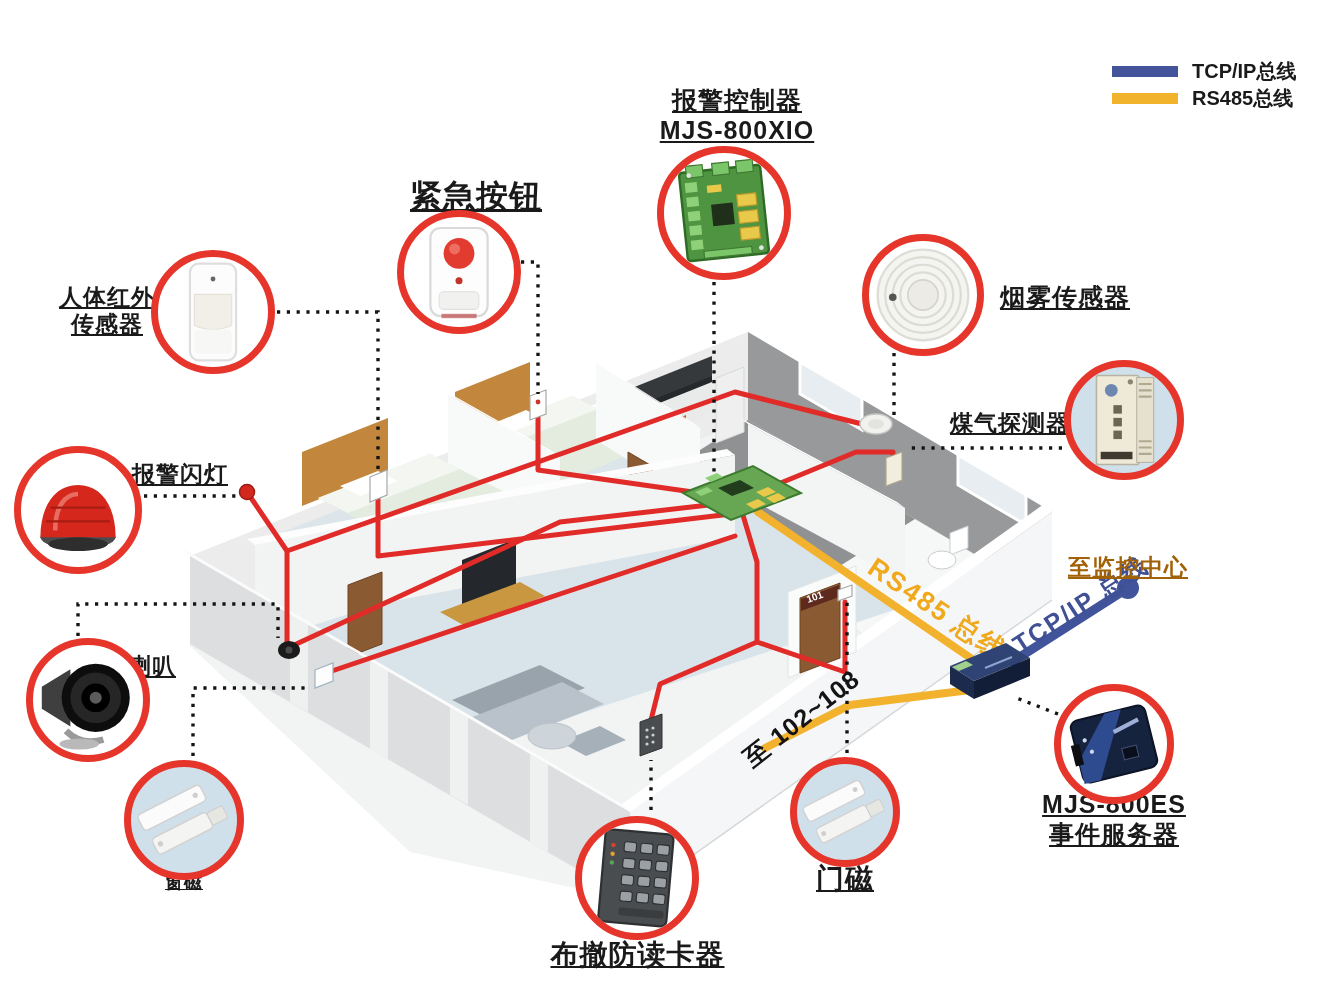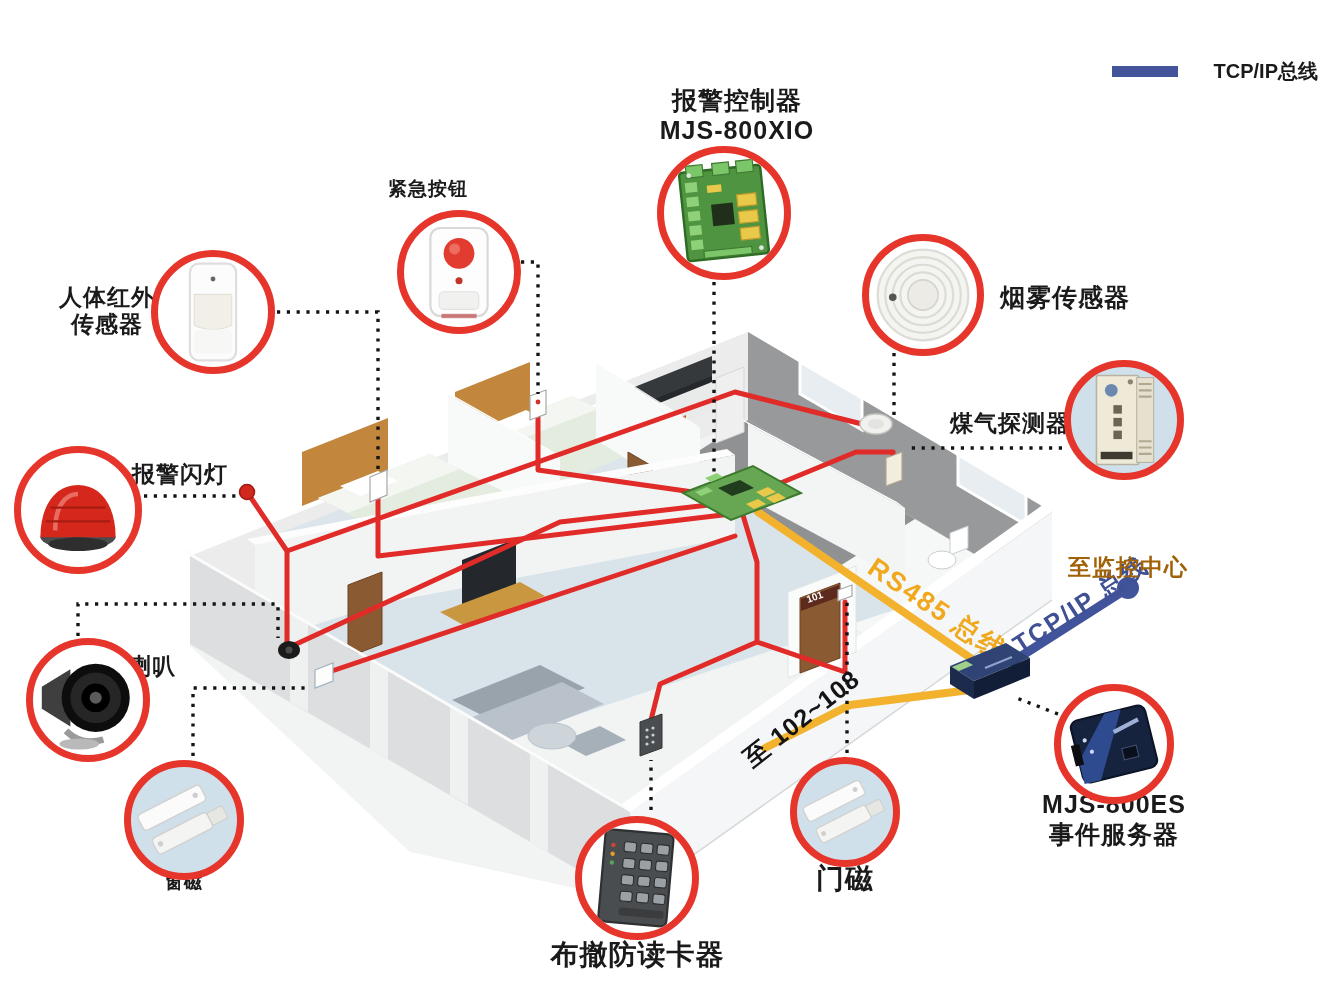--- a/index.html
+++ b/index.html
@@ -3,34 +3,34 @@
 <meta charset="utf-8">
 <style>
   html,body{margin:0;padding:0;}
   body{
     width:1321px;height:984px;position:relative;background:#ffffff;
     font-family:"Liberation Sans",sans-serif;overflow:hidden;
   }
   .scene{position:absolute;left:0;top:0;}
   .lbl{
     position:absolute;font-weight:bold;color:#1a1a1a;
-    line-height:1.18;letter-spacing:1px;white-space:nowrap;
+    line-height:1.18;letter-spacing:1px;white-space:nowrap;text-decoration:underline;
   }
   .center{text-align:center;}
   .circle{
     position:absolute;border:7px solid #e6352b;border-radius:50%;
     background:#ffffff;overflow:hidden;box-sizing:border-box;
   }
   .circle.blue-bg{background:#cfe0ea;}
   .circle svg{display:block;width:100%;height:100%;}
   .legend{position:absolute;left:1112px;top:58px;width:206px;}
   .legend-title{color:#e8262a;font-weight:bold;font-size:21px;text-align:center;margin-bottom:12px;letter-spacing:2px;}
   .legend-row{display:flex;align-items:center;height:27px;}
   .legend-bar{width:66px;height:11px;margin-right:14px;flex:0 0 auto;}
-  .legend-label{flex:1;text-align:right;font-weight:bold;font-size:20px;color:#1a1a1a;}
+  .legend-label{flex:1;text-align:left;font-weight:bold;font-size:20px;color:#1a1a1a;}
   .red-note{color:#a16207;}
 </style>
 </head>
 <body>
 
 <svg class="scene" width="1321" height="984" viewBox="0 0 1321 984">
 
   <g>
     <polygon points="190,558 748,332 1052,512 1052,600 630,900 410,852 190,646" fill="#f2f3f3"></polygon>
   </g>
@@ -212,27 +212,31 @@
     <path d="M1062,448 H908"></path>
     <path d="M1058,714 L1014,697"></path>
   </g>
 </svg>
 
 <div class="legend">
   <div class="legend-row">
     <div class="legend-bar" style="background:#44549b;"></div>
     <div class="legend-label">TCP/IP总线</div>
   </div>
+  <div class="legend-row">
+    <div class="legend-bar" style="background:#f0b32b;"></div>
+    <div class="legend-label">RS485总线</div>
+  </div>
 </div>
 
 <div class="lbl center" style="left:612px;top:86px;width:250px;font-size:25px;">
   <span>报警控制器</span><br>
   <span>MJS-800XIO</span>
 </div>
-<div class="lbl" style="left:388px;top:178px;font-size:19px;">紧急按钮</div>
+<div class="lbl" style="left:410px;top:178px;font-size:32px;">紧急按钮</div>
 <div class="lbl center" style="left:42px;top:284px;width:130px;font-size:23px;">
   <span>人体红外</span><br>
   <span>传感器</span>
 </div>
 <div class="lbl" style="left:132px;top:461px;font-size:23px;">报警闪灯</div>
 <div class="lbl" style="left:80px;top:606px;font-size:23px;margin-top:47px;">报警喇叭</div>
 <div class="lbl center" style="left:134px;top:872px;width:100px;font-size:18px;">窗磁</div>
 <div class="lbl center" style="left:540px;top:938px;width:195px;font-size:28px;">布撤防读卡器</div>
 <div class="lbl center" style="left:795px;top:862px;width:100px;font-size:28px;">门磁</div>
 <div class="lbl" style="left:1000px;top:283px;font-size:25px;">烟雾传感器</div>

